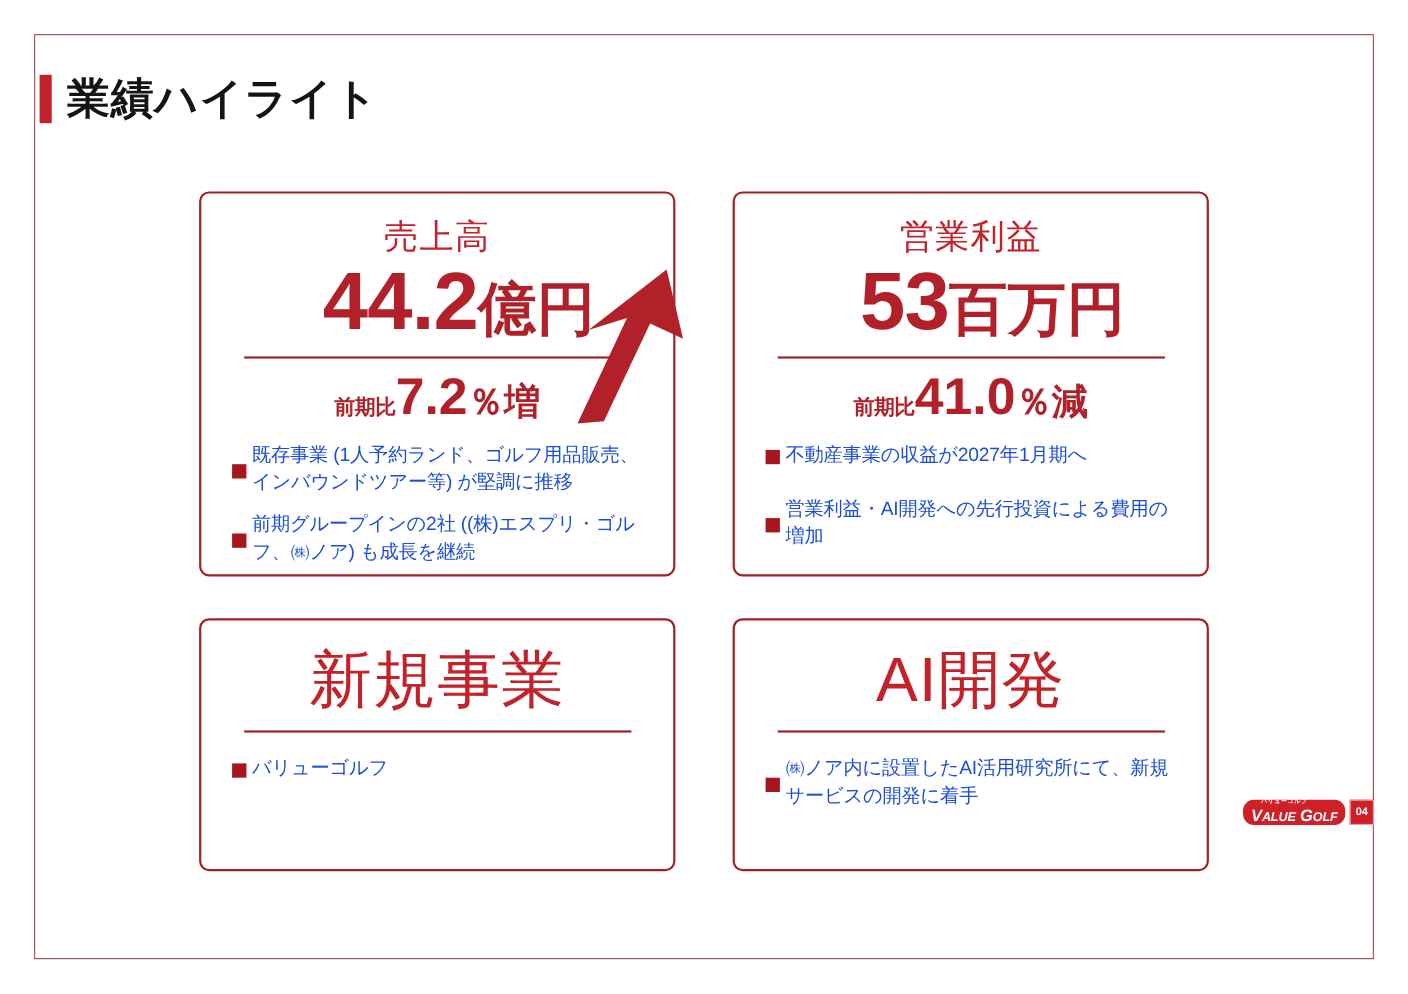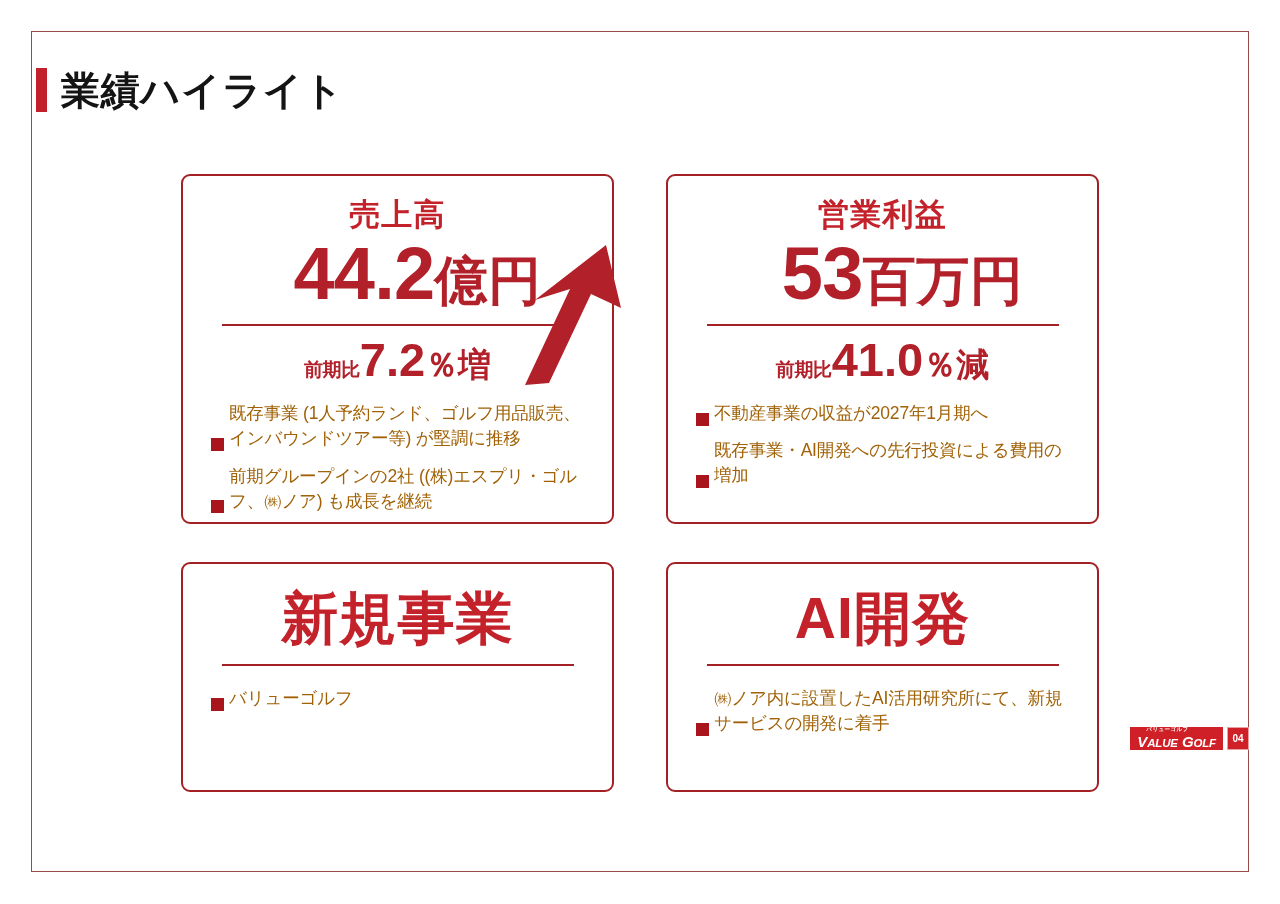--- a/index.html
+++ b/index.html
@@ -68,21 +68,21 @@
     background: #fff;
   }
   .card-tl { left: 181px;  top: 174px; width: 433px; height: 350px; }
   .card-tr { left: 666px;  top: 174px; width: 433px; height: 350px; }
   .card-bl { left: 181px;  top: 562px; width: 433px; height: 230px; }
   .card-br { left: 666px;  top: 562px; width: 433px; height: 230px; }
 
   .card-head {
     text-align: center;
     color: #c4222b;
-    font-weight: 700;
+    font-weight: 400;
     letter-spacing: 0.04em;
     line-height: 1;
   }
   .card-tl .card-head,
   .card-tr .card-head {
     font-size: 31px;
     margin-top: 23px;
   }
   .card-bl .card-head,
   .card-br .card-head {
@@ -136,29 +136,29 @@
   
   .bullets {
     margin-top: 18px;
     padding: 0 22px 0 28px;
   }
   .card-bl .bullets,
   .card-br .bullets { margin-top: 20px; }
 
   .bullet {
     display: flex;
-    align-items: flex-end;
+    align-items: center;
     font-size: 17.5px;
     line-height: 1.42;
-    color: #a16207;
+    color: #1d4ed8;
     font-weight: 500;
     letter-spacing: -0.01em;
     margin-bottom: 13px;
   }
-  .card-tr .bullet { margin-bottom: 12px; }
+  .card-tr .bullet { margin-bottom: 24px; }
   .card-bl .bullet { margin-bottom: 15px; }
   .bullet:last-child { margin-bottom: 0; }
 
   .bullet-mark {
     width: 13px;
     height: 13px;
     background: #a8151c;
     flex: none;
     margin-top: 5px;
     margin-right: 5px;
@@ -185,20 +185,21 @@
     height: 23px;
   }
   .logo-box {
     background: #cf1f27;
     color: #fff;
     display: flex;
     flex-direction: column;
     justify-content: center;
     padding: 1px 7px 2px 7px;
     position: relative;
+    border-radius: 10px;
   }
   .logo-kana {
     font-size: 5.5px;
     font-weight: 700;
     letter-spacing: 0.08em;
     line-height: 1;
     margin-left: 9px;
     margin-bottom: 1px;
   }
   .logo-word {
@@ -272,21 +273,21 @@
     <div class="compare">
       <span class="cmp-label">前期比</span><span class="cmp-num">41.0</span><span class="cmp-suffix">％減</span>
     </div>
     <div class="bullets">
       <div class="bullet">
         <span class="bullet-mark"></span>
         <span class="bullet-text">不動産事業の収益が2027年1月期へ</span>
       </div>
       <div class="bullet">
         <span class="bullet-mark"></span>
-        <span class="bullet-text">既存事業・AI開発への先行投資による費用の増加</span>
+        <span class="bullet-text">営業利益・AI開発への先行投資による費用の増加</span>
       </div>
     </div>
   </div>
 
   <div class="card card-bl">
     <div class="card-head">新規事業</div>
     <div class="divider"></div>
     <div class="bullets">
       <div class="bullet">
         <span class="bullet-mark"></span>

